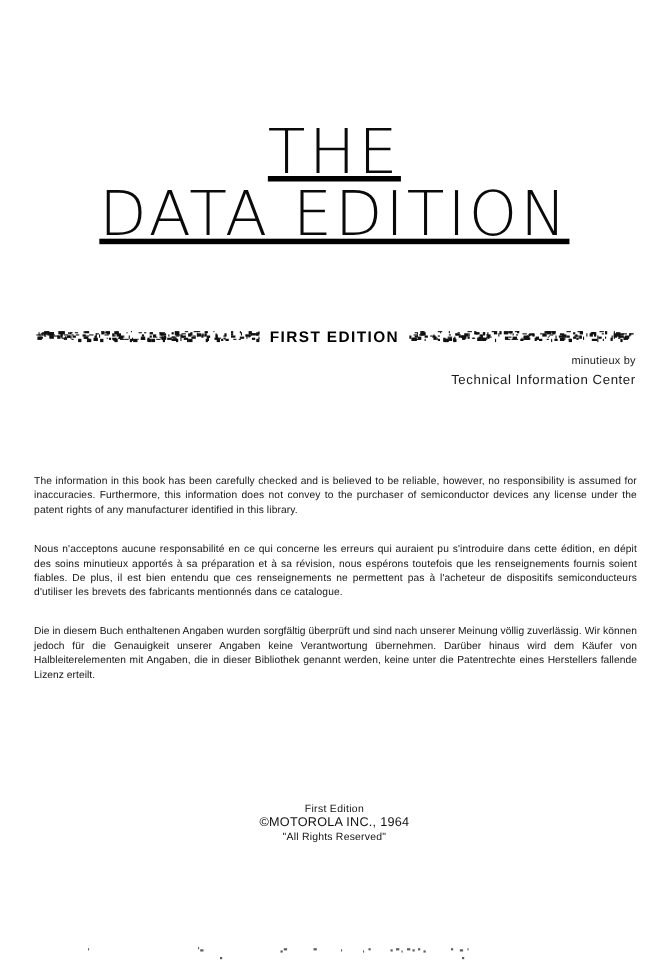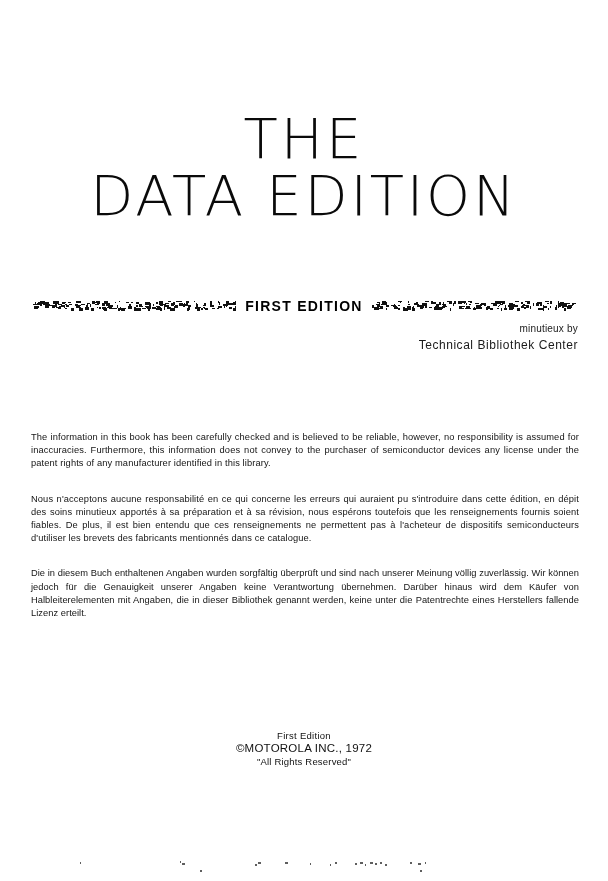--- a/index.html
+++ b/index.html
@@ -23,20 +23,21 @@
     overflow: hidden;
   }
 
   
   .title-block {
     position: absolute;
     top: 110px;
     left: 0;
     width: 608px;
     text-align: center;
+    text-decoration: underline;
   }
   .title-line {
     font-family: "DejaVu Sans", sans-serif;
     font-weight: 300;
     color: #0a0a0a;
     letter-spacing: 0.055em;
     line-height: 1.02;
     white-space: nowrap;
   }
   .title-line-1 { font-size: 56px; }
@@ -551,33 +552,33 @@
         <i class="speck" style="left:172px;top:7px;width:3px;height:2px"></i>
         <i class="speck" style="left:65px;top:6px;width:2px;height:2px"></i>
         <i class="speck" style="left:200px;top:4px;width:2px;height:2px"></i>
         <i class="speck" style="left:40px;top:8px;width:2px;height:3px"></i>
         <i class="speck" style="left:186px;top:2px;width:1px;height:3px"></i>
       </span>
   </div>
 
   <div class="prepared-block">
     <div class="prepared-by">minutieux by</div>
-    <div class="prepared-org">Technical Bibliothek Center</div>
+    <div class="prepared-org">Technical Information Center</div>
   </div>
 
   <div class="disclaimers">
     <p class="para en">The information in this book has been carefully checked and is believed to be reliable, however, no responsibility is assumed for inaccuracies. Furthermore, this information does not convey to the purchaser of semiconductor devices any license under the patent rights of any manufacturer identified in this library.</p>
     <p class="para fr">Nous n'acceptons aucune responsabilité en ce qui concerne les erreurs qui auraient pu s'introduire dans cette édition, en dépit des soins minutieux apportés à sa préparation et à sa révision, nous espérons toutefois que les renseignements fournis soient fiables.  De plus, il est bien entendu que ces renseignements ne permettent pas à l'acheteur de dispositifs semiconducteurs d'utiliser les brevets des fabricants mentionnés dans ce catalogue.</p>
     <p class="para de">Die in diesem Buch enthaltenen Angaben wurden sorgfältig überprüft und sind nach unserer Meinung völlig zuverlässig.  Wir können jedoch für die Genauigkeit unserer Angaben keine Verantwortung übernehmen.  Darüber hinaus wird dem Käufer von Halbleiterelementen mit Angaben, die in dieser Bibliothek genannt werden, keine unter die Patentrechte eines Herstellers fallende Lizenz erteilt.</p>
   </div>
 
   <div class="copyright">
     <div class="copy-line copy-edition">First Edition</div>
     <div class="copy-line copy-holder">
-      <span>©</span><span>MOTOROLA INC., 1972</span>
+      <span>©</span><span>MOTOROLA INC., 1964</span>
     </div>
     <div class="copy-line copy-rights">"All Rights Reserved"</div>
   </div>
 
   <div class="artifacts" id="artifacts">
       <i style="left:80px;top:862px;width:1px;height:2px;opacity:.75"></i>
       <i style="left:180px;top:861px;width:1px;height:2px;opacity:.75"></i>
       <i style="left:182px;top:863px;width:3px;height:2px;opacity:.75"></i>
       <i style="left:255px;top:864px;width:2px;height:2px;opacity:.75"></i>
       <i style="left:258px;top:862px;width:3px;height:2px;opacity:.75"></i>

